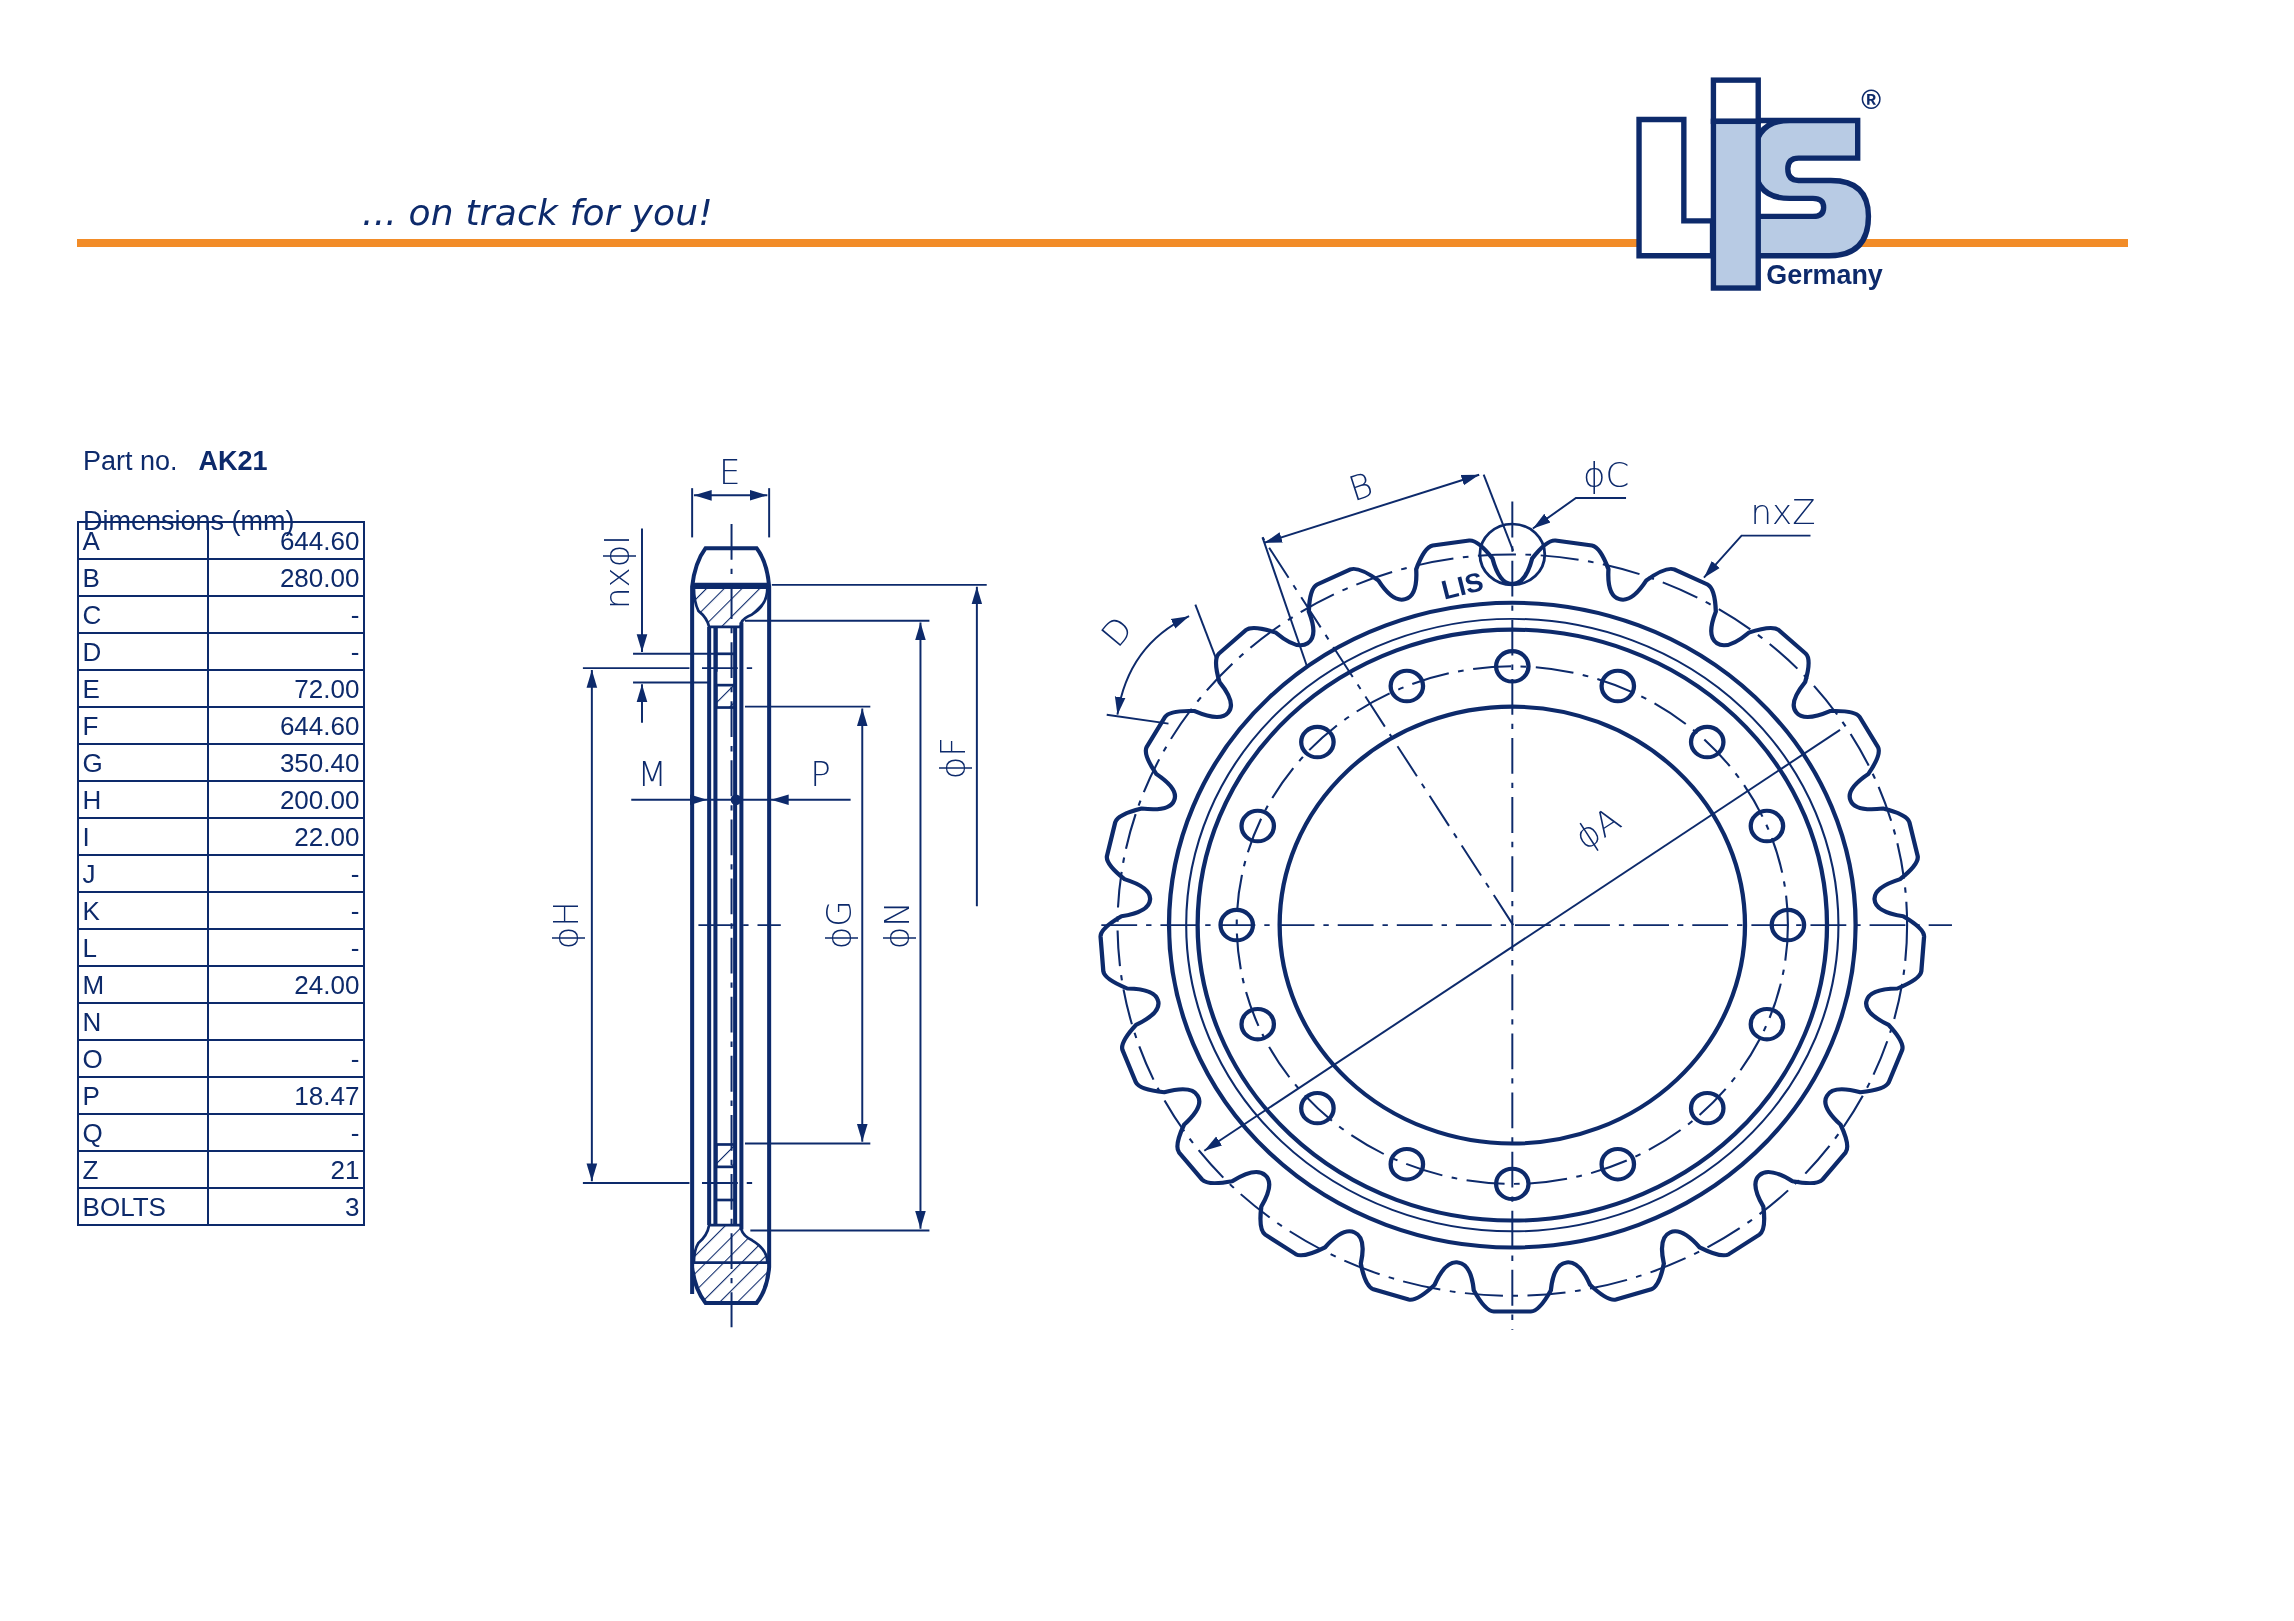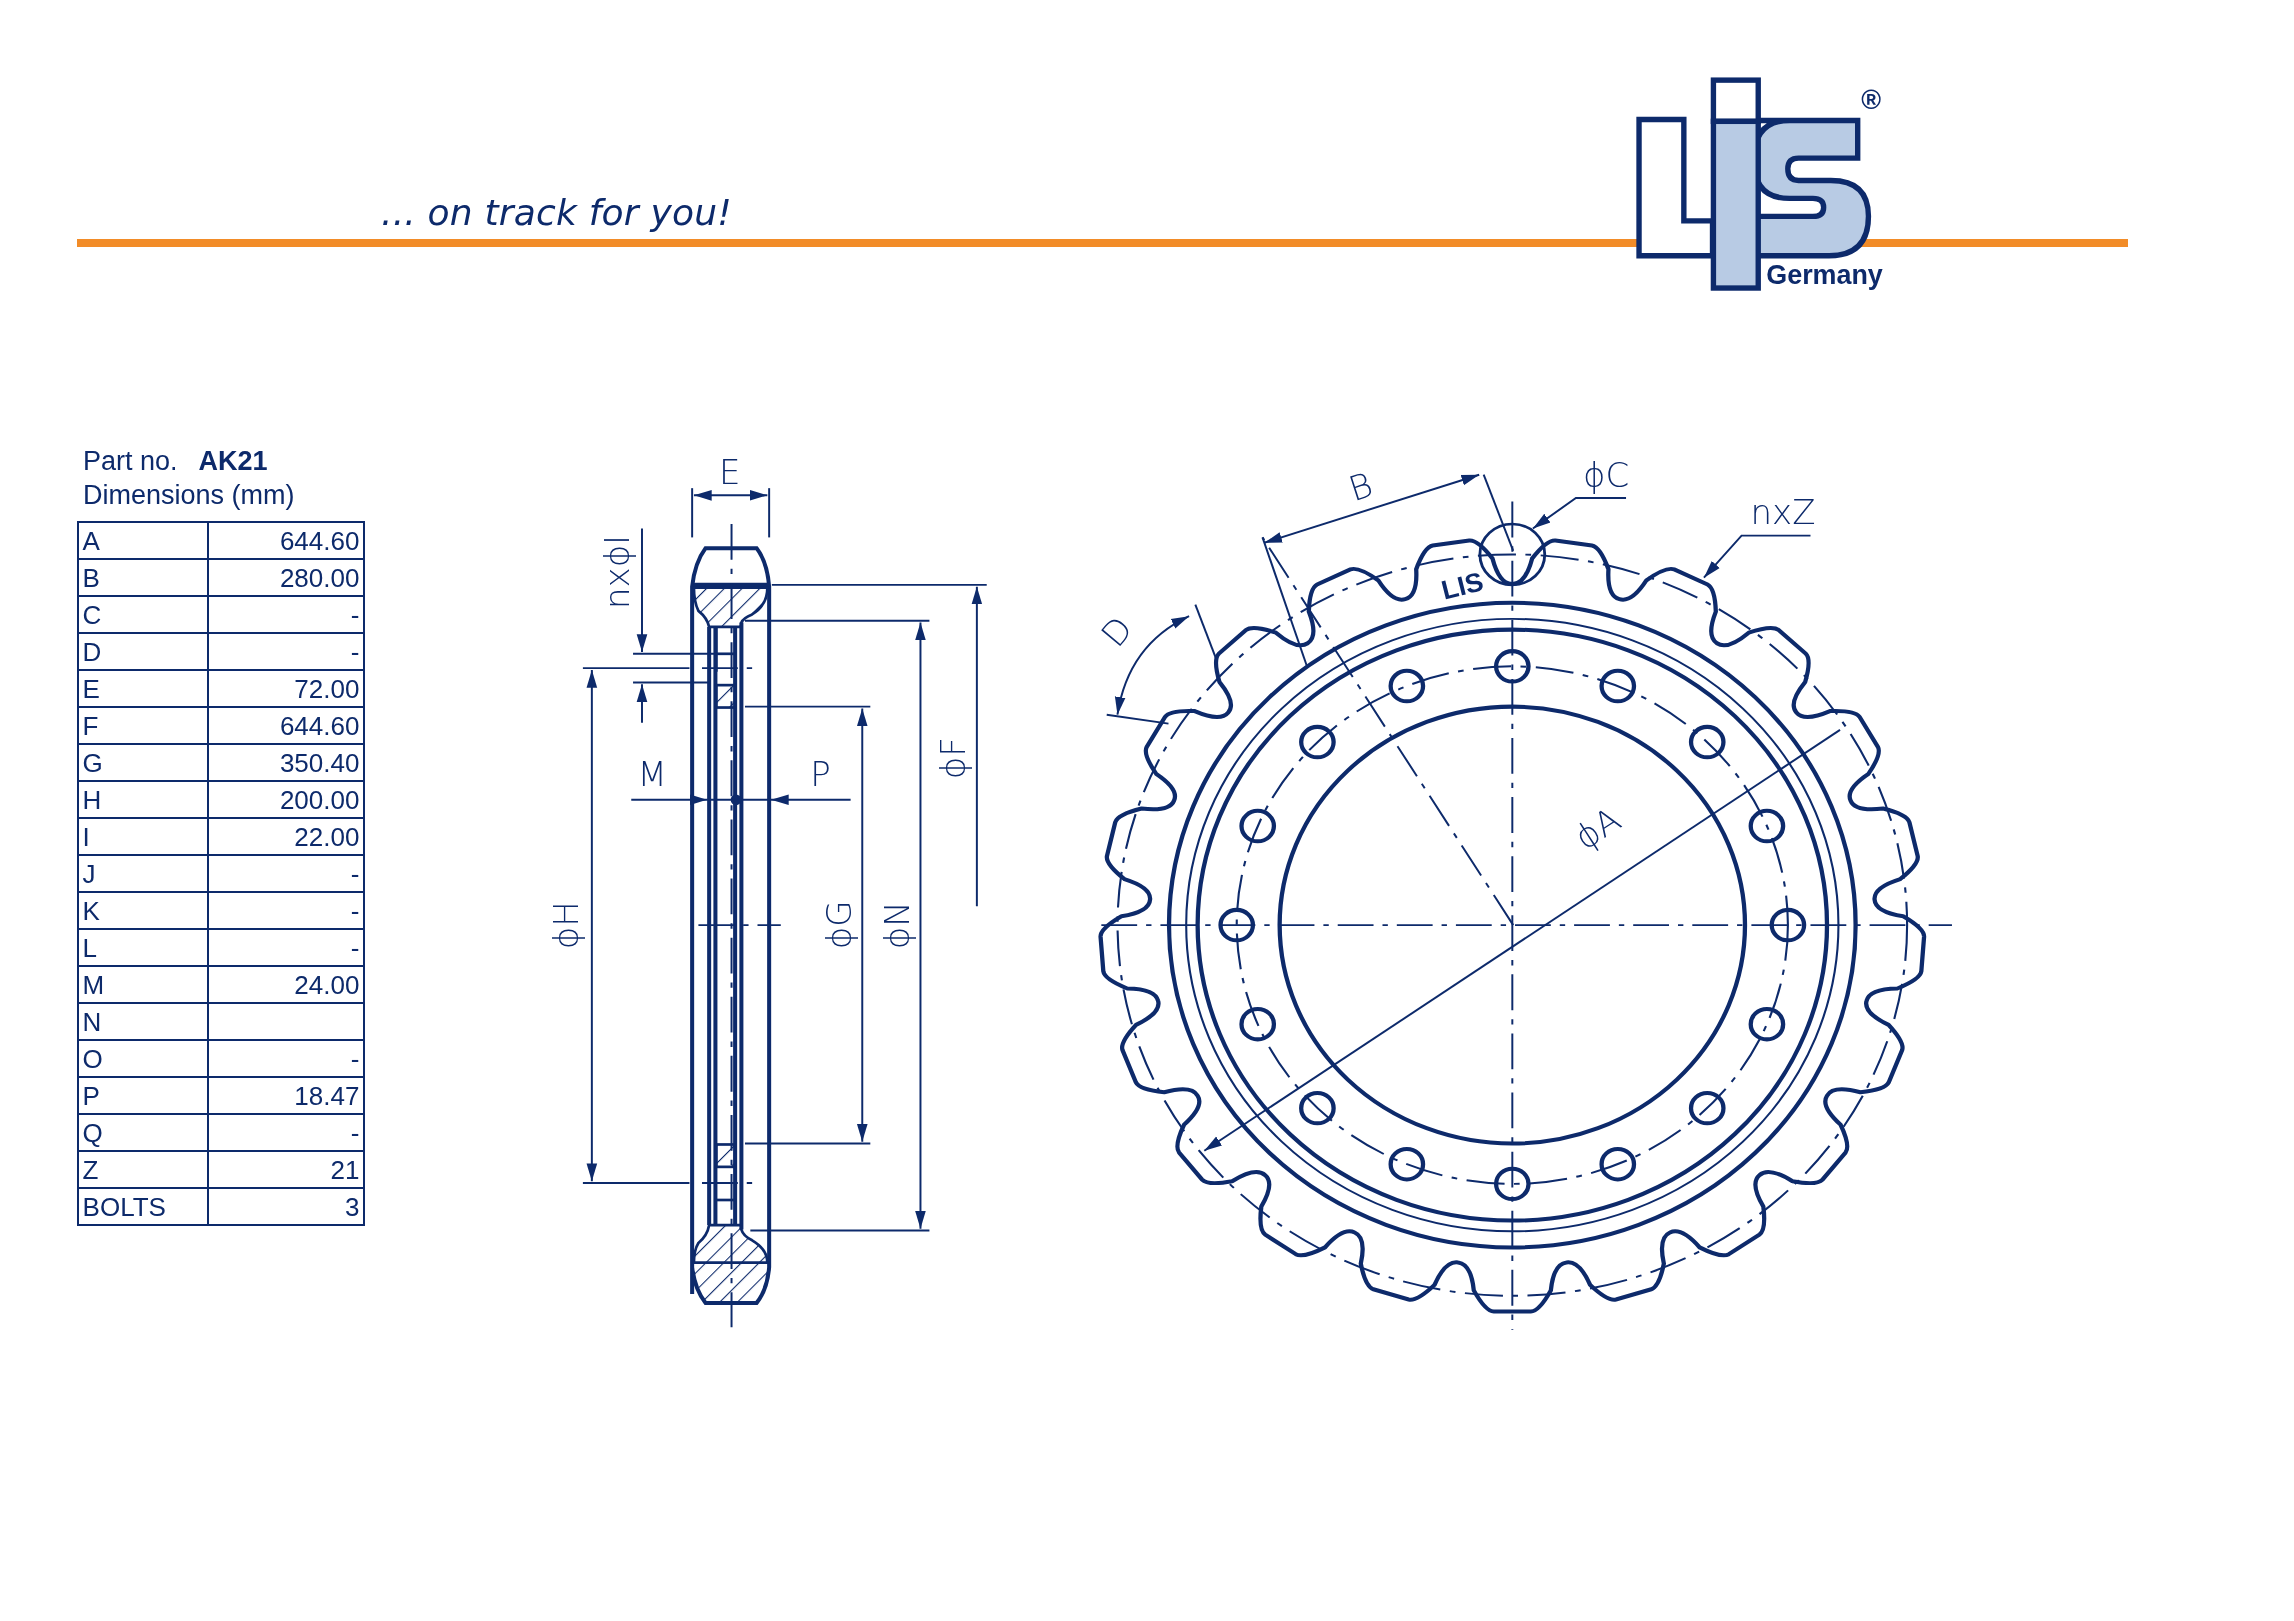--- a/index.html
+++ b/index.html
@@ -1,22 +1,22 @@
 <!DOCTYPE html>
 <html style="font-size:14.3px"><head>
 <meta charset="utf-8">
 <style>
   html,body{margin:0;padding:0;background:#ffffff;}
   body{width:2294px;height:1621px;position:relative;overflow:hidden;font-family:"Liberation Sans","DejaVu Sans",sans-serif;color:#0d2a6b;}
-  .slogan{position:absolute;left:381px;top:192px;font-size:36px;font-style:italic;color:#0d2a6b;font-family:"DejaVu Sans","Liberation Sans",sans-serif;letter-spacing:0.2px;}
+  .slogan{position:absolute;left:362px;top:192px;font-size:36px;font-style:italic;color:#0d2a6b;font-family:"DejaVu Sans","Liberation Sans",sans-serif;letter-spacing:0.2px;}
   .orange-rule{position:absolute;left:77px;top:239px;width:2051px;height:8px;background:#f28c28;}
   .logo{position:absolute;left:1621px;top:64px;width:287px;height:233px;}
   .part-line{position:absolute;left:83px;top:446px;font-size:27px;color:#0d2a6b;}
   .part-line .pn{font-weight:bold;margin-left:21px;}
-  .dims-title{position:absolute;left:83px;top:480px;font-size:27px;color:#0d2a6b;}
+  .dims-title{position:absolute;left:83px;top:506px;font-size:27px;color:#0d2a6b;}
   table.dims{position:absolute;left:77px;top:521px;border-collapse:collapse;width:288px;}
   table.dims td{border:2.7px solid #0d2a6b;height:35px;padding:0 3.6px;font-size:26px;color:#0d2a6b;line-height:1;}
   table.dims td.k{width:121px;text-align:left;}
   table.dims td.v{text-align:right;}
   svg.drawing{position:absolute;left:0;top:0;width:2294px;height:1621px;}
   .ln{stroke:#0d2a6b;fill:none;stroke-width:3;}
   .thin{stroke:#0d2a6b;fill:none;stroke-width:2.2;}
   .thick{stroke:#0d2a6b;fill:none;stroke-width:4.5;}
   .dash{stroke:#0d2a6b;fill:none;stroke-width:2.2;stroke-dasharray:40 10 6 10;}
   .lbl{fill:#0d2a6b;font-family:"DejaVu Sans","Liberation Sans",sans-serif;font-size:38px;font-weight:300;}

